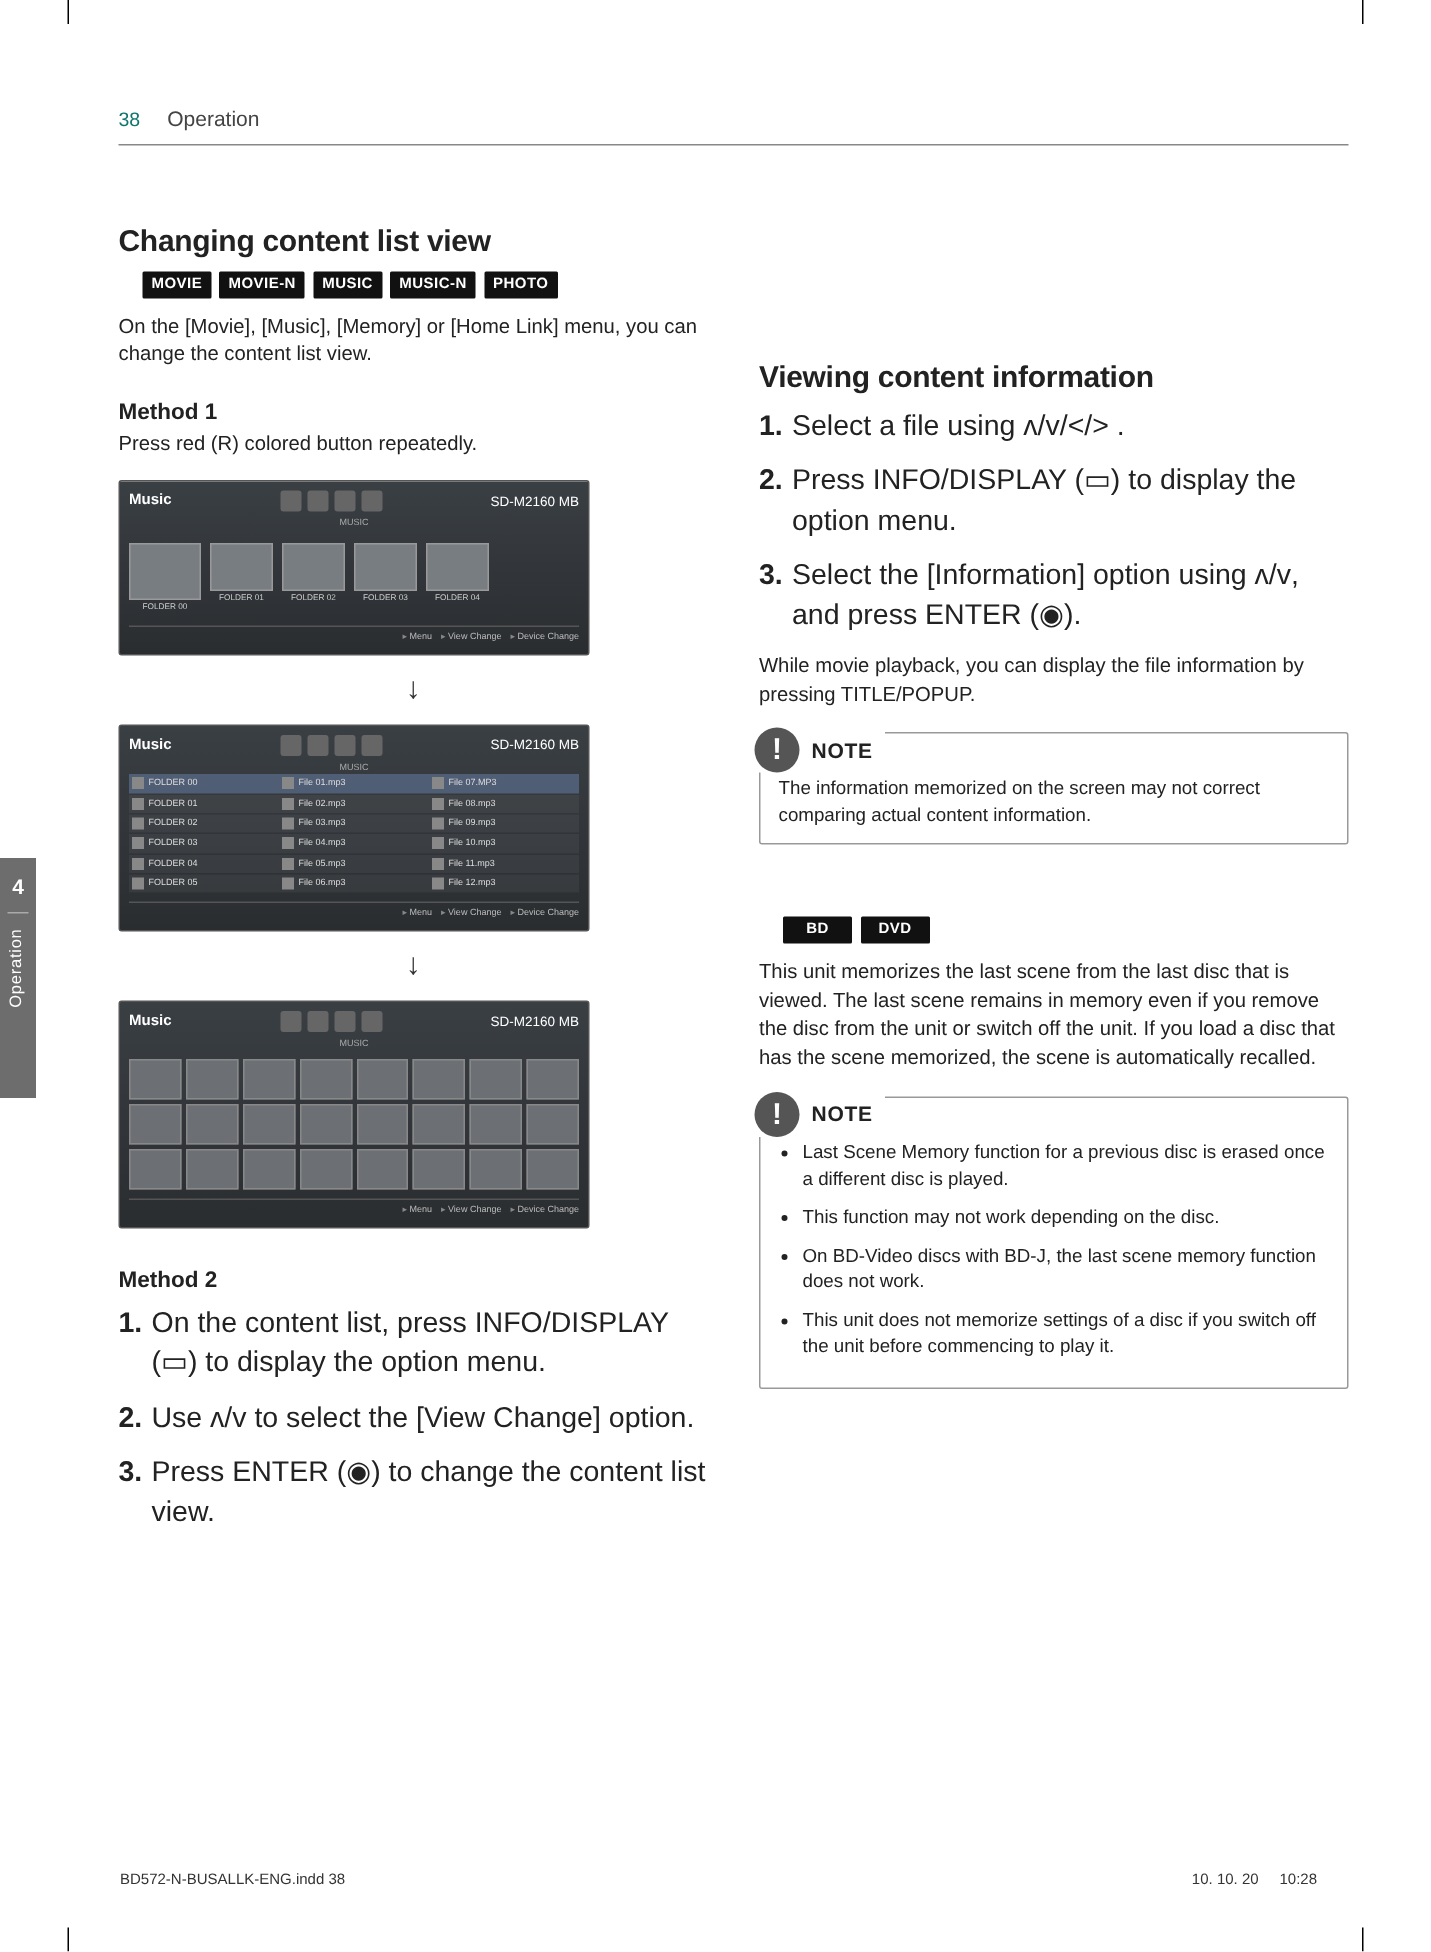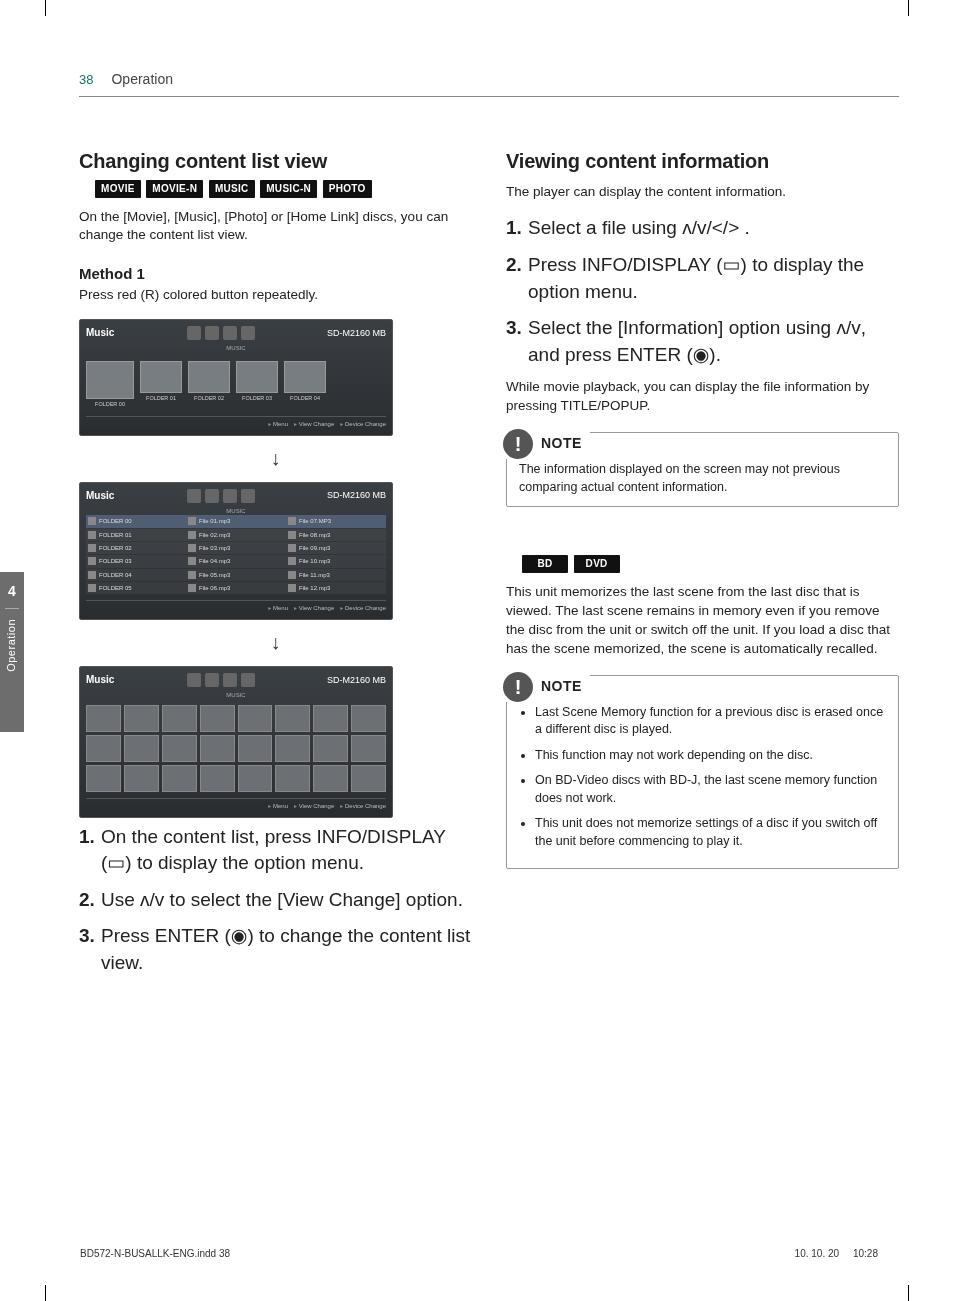--- a/index.html
+++ b/index.html
@@ -40,20 +40,21 @@
     padding-bottom: 6px;
     margin: 0 0 50px 24px;
   }
   .page-num { font-size: 13px; color: #0f766e; }
   .header-title { font-size: 14px; color: #444; }
 
   .columns {
     display: flex;
     gap: 34px;
     margin-left: 24px;
+    align-items: center;
   }
   .col { flex: 1; }
 
   h2.section {
     font-size: 20px;
     font-weight: 700;
     margin: 0 0 4px 0;
     letter-spacing: -0.2px;
   }
   .badges { margin-bottom: 10px; padding-left: 16px; }
@@ -230,21 +231,21 @@
 
     <div class="col">
       <h2 class="section">Changing content list view</h2>
       <div class="badges">
         <span class="badge">MOVIE</span>
         <span class="badge">MOVIE-N</span>
         <span class="badge">MUSIC</span>
         <span class="badge">MUSIC-N</span>
         <span class="badge">PHOTO</span>
       </div>
-      <p>On the [Movie], [Music], [Photo] or [Home Link] discs, you can change the content list view.</p>
+      <p>On the [Movie], [Music], [Memory] or [Home Link] menu, you can change the content list view.</p>
 
       <h3 class="method">Method 1</h3>
       <p style="margin-top:2px;">Press red (R) colored button repeatedly.</p>
 
       <div class="screen" style="position:relative;">
         <div class="titlebar">
           <span class="brand">Music</span>
           <span class="tabicons">
               <span></span>
               <span></span>
@@ -428,45 +429,45 @@
             <div class="gt"></div>
             <div class="gt"></div>
         </div>
         <div class="footerbar">
           <span>Menu</span>
           <span>View Change</span>
           <span>Device Change</span>
         </div>
       </div>
 
+      <h3 class="method" style="margin-top:24px;">Method 2</h3>
       <ol class="steps">
         <li><span>On the content list, press INFO/DISPLAY (▭) to display the option menu.</span></li>
         <li><span>Use ᴧ/ᴠ to select the [View Change] option.</span></li>
         <li><span>Press ENTER (◉) to change the content list view.</span></li>
       </ol>
     </div>
 
     <div class="col">
       <h2 class="section">Viewing content information</h2>
-      <p>The player can display the content information.</p>
       <ol class="steps">
         <li><span>Select a file using ᴧ/ᴠ/&lt;/&gt; .</span></li>
         <li><span>Press INFO/DISPLAY (▭) to display the option menu.</span></li>
         <li>
           <span>Select the [Information] option using ᴧ/ᴠ, and press ENTER (◉).</span>
         </li>
       </ol>
       <p>While movie playback, you can display the file information by pressing TITLE/POPUP.</p>
 
       <div class="note">
         <div class="note-head">
           <div class="note-icon">!</div>
           <div class="note-label">NOTE</div>
         </div>
-        <div>The information displayed on the screen may not previous comparing actual content information.</div>
+        <div>The information memorized on the screen may not correct comparing actual content information.</div>
       </div>
 
       <div class="badges">
         <span class="badge wide">BD</span>
         <span class="badge wide">DVD</span>
       </div>
       <p>This unit memorizes the last scene from the last disc that is viewed. The last scene remains in memory even if you remove the disc from the unit or switch off the unit. If you load a disc that has the scene memorized, the scene is automatically recalled.</p>
 
       <div class="note">
         <div class="note-head">

